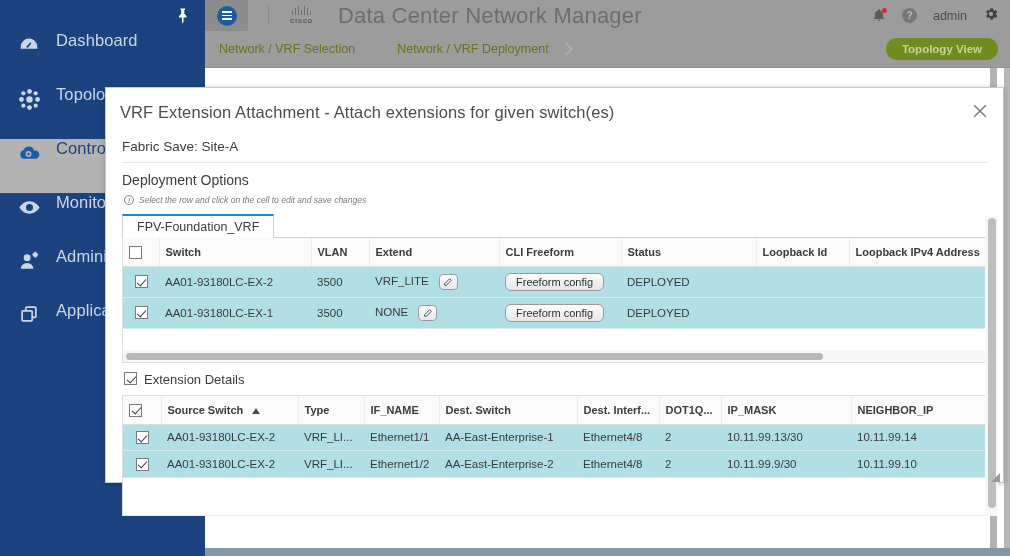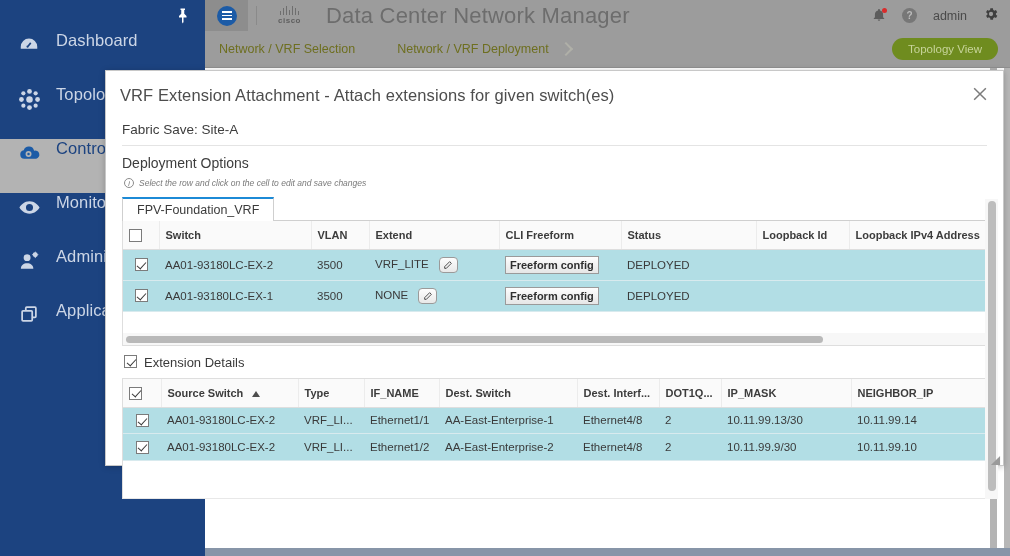--- a/index.html
+++ b/index.html
@@ -45,21 +45,21 @@
   }
   #hamburger {
     width: 20px; height: 20px; border-radius: 50%;
     background: #1c5ba6; display: flex; align-items: center;
     justify-content: center; flex-direction: column; gap: 2px;
   }
   #hamburger i { display: block; width: 10px; height: 1.5px; background: #fff; }
   #cisco-logo {
     width: 60px; display: flex; flex-direction: column;
     align-items: center; justify-content: center;
-    margin-left: 8px; border-left: 1px solid #8a8a8a; padding-left: 6px;
+    margin-left: 20px; border-left: 1px solid #8a8a8a; padding-left: 6px;
   }
   .cisco-bars { display: flex; align-items: flex-end; gap: 1.5px; height: 9px; }
   .cisco-bars i { display: block; width: 1.5px; background: #6e6e6e; }
   .cisco-word { font-size: 8px; font-weight: bold; color: #5f5f5f; letter-spacing: .5px; margin-top: 1px; }
   #app-title {
     margin-left: 10px; font-size: 22px; color: #6d6d6d;
     letter-spacing: .2px;
   }
   #topbar-right {
     margin-left: auto; display: flex; align-items: center;
@@ -85,21 +85,21 @@
   }
   .crumb { font-size: 12.5px; color: #6e6f20; margin-right: 42px; }
   .crumb-arrow {
     width: 10px; height: 10px; border-top: 2px solid #b0b0a8;
     border-right: 2px solid #b0b0a8; transform: rotate(45deg);
     margin-left: -30px;
   }
   #topology-view-btn {
     margin-left: auto; margin-right: 12px;
     background: #6f8c1f; color: #c7d49a; font-size: 11.5px;
-    border-radius: 12px; padding: 5px 16px; border: none; cursor: pointer;
+    border-radius: 12px; padding: 5px 16px; border: none; cursor: pointer; font-weight: bold;
   }
 
   
   #bg-page {
     position: absolute; left: 205px; top: 68px; width: 805px; height: 480px;
     background: #ffffff;
   }
   #bg-sliver-letter {
     position: absolute; left: 999px; top: 140px;
     font-size: 12px; color: #55707f; font-family: "Liberation Sans", sans-serif;
@@ -112,21 +112,21 @@
     position: absolute; left: 990px; top: 68px; width: 7px; height: 480px;
     background: #b4b4b4;
   }
   #bg-right-edge {
     position: absolute; left: 1004px; top: 68px; width: 6px; height: 480px;
     background: #b7b7b7;
   }
 
   
   #modal {
-    position: absolute; left: 105px; top: 70px; width: 899px; height: 396px;
+    position: absolute; left: 105px; top: 87px; width: 899px; height: 396px;
     background: #ffffff;
     border: 1px solid #c8c8c8;
     box-shadow: 0 1px 6px rgba(0,0,0,.22);
   }
   #modal-titlebar {
     height: 48px; display: flex; align-items: center;
     padding: 0 14px 0 14px; position: relative;
   }
   #modal-title { font-size: 16.5px; color: #4d4d4d; letter-spacing: .1px; }
   #modal-close {
@@ -188,23 +188,23 @@
     border-width: 0 1.6px 1.6px 0; transform: rotate(42deg);
   }
   .col-cb { width: 36px; text-align: center; }
   .edit-btn {
     display: inline-flex; align-items: center; justify-content: center;
     width: 19px; height: 16px; border: 1px solid #9a9a9a; border-radius: 4px;
     background: linear-gradient(#fdfdfd,#e8e8e8); margin-left: 7px;
     vertical-align: middle; cursor: pointer;
   }
   .freeform-btn {
-    display: inline-block; border: 1px solid #9a9a9a; border-radius: 0;
+    display: inline-block; border: 1px solid #9a9a9a; border-radius: 6px;
     background: linear-gradient(#fdfdfd,#e6e6e6);
-    font-size: 11px; color: #2f2f2f; padding: 2px 4px; cursor: pointer; font-weight: bold;
+    font-size: 11px; color: #2f2f2f; padding: 2px 10px; cursor: pointer;
   }
   .sort-arrow {
     display: inline-block; width: 0; height: 0;
     border-left: 4px solid transparent; border-right: 4px solid transparent;
     border-bottom: 6px solid #4d4d4d; margin-left: 6px; vertical-align: middle;
   }
 
   #table1-wrap {
     border-left: 1px solid #dedede; border-right: 1px solid #dedede;
     height: 112px; overflow: hidden; position: relative; background: #fff;

